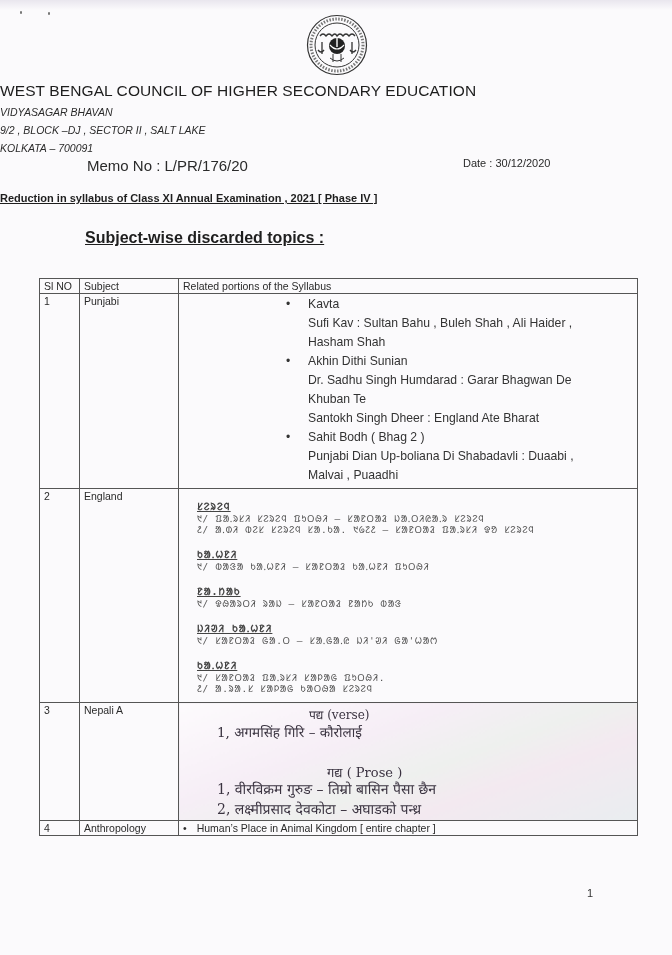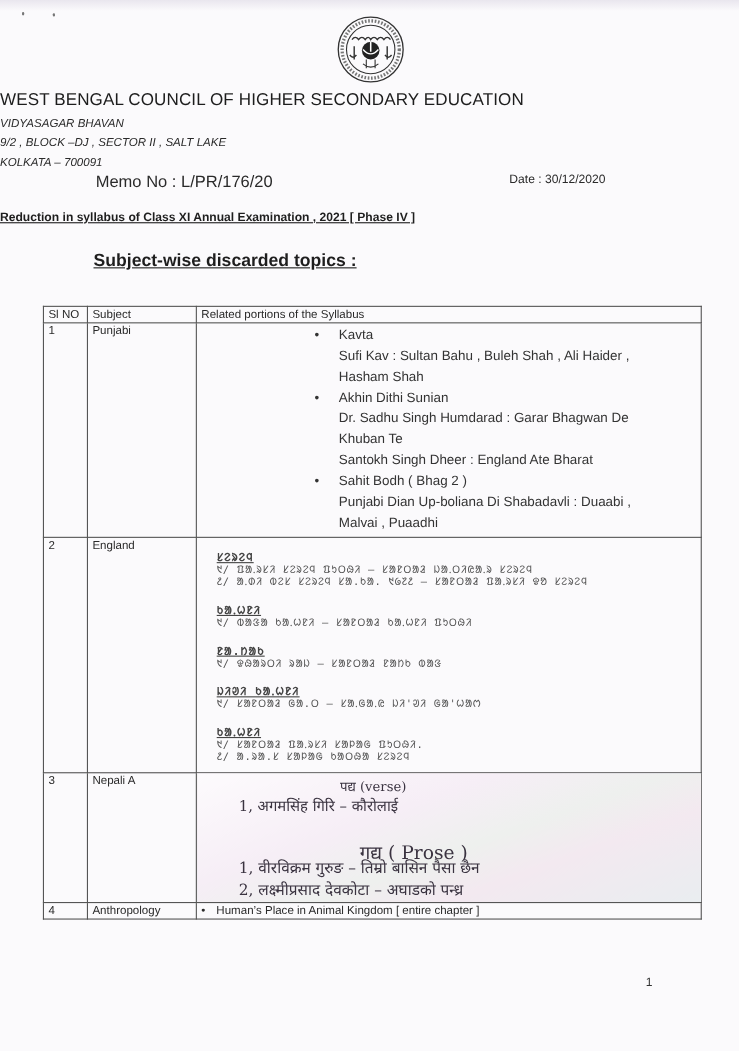--- a/index.html
+++ b/index.html
@@ -147,21 +147,21 @@
         <div class="st-line">᱒/ ᱟ.ᱨᱟ.ᱥ ᱥᱟᱞᱟᱜ ᱠᱟᱛᱷᱟ ᱥᱮᱨᱮᱧ</div>
       </td>
     </tr>
 
     <tr>
       <td>3</td>
       <td>Nepali A</td>
       <td class="nepali-cell">
         <div class="np" style="left:130px;top:3px;font-size:12px;">पद्य (verse)</div>
         <div class="np" style="left:38px;top:20px;font-size:13.5px;">1,   अगमसिंह   गिरि   –   कौरोलाई</div>
-        <div class="np" style="left:148px;top:60px;font-size:17px;">गद्य ( Prose )</div>
+        <div class="np" style="left:148px;top:60px;font-size:13px;">गद्य ( Prose )</div>
         <div class="np" style="left:38px;top:76px;font-size:14px;">1, वीरविक्रम   गुरुङ  – तिम्रो बासिन पैसा छैन</div>
         <div class="np" style="left:38px;top:96px;font-size:14px;">2, लक्ष्मीप्रसाद   देवकोटा  – अघाडको पन्ध्र</div>
       </td>
     </tr>
 
     <tr>
       <td>4</td>
       <td>Anthropology</td>
       <td class="anth">
         <span class="dot">•</span><span>Human’s Place in Animal Kingdom [ entire chapter ]</span>

